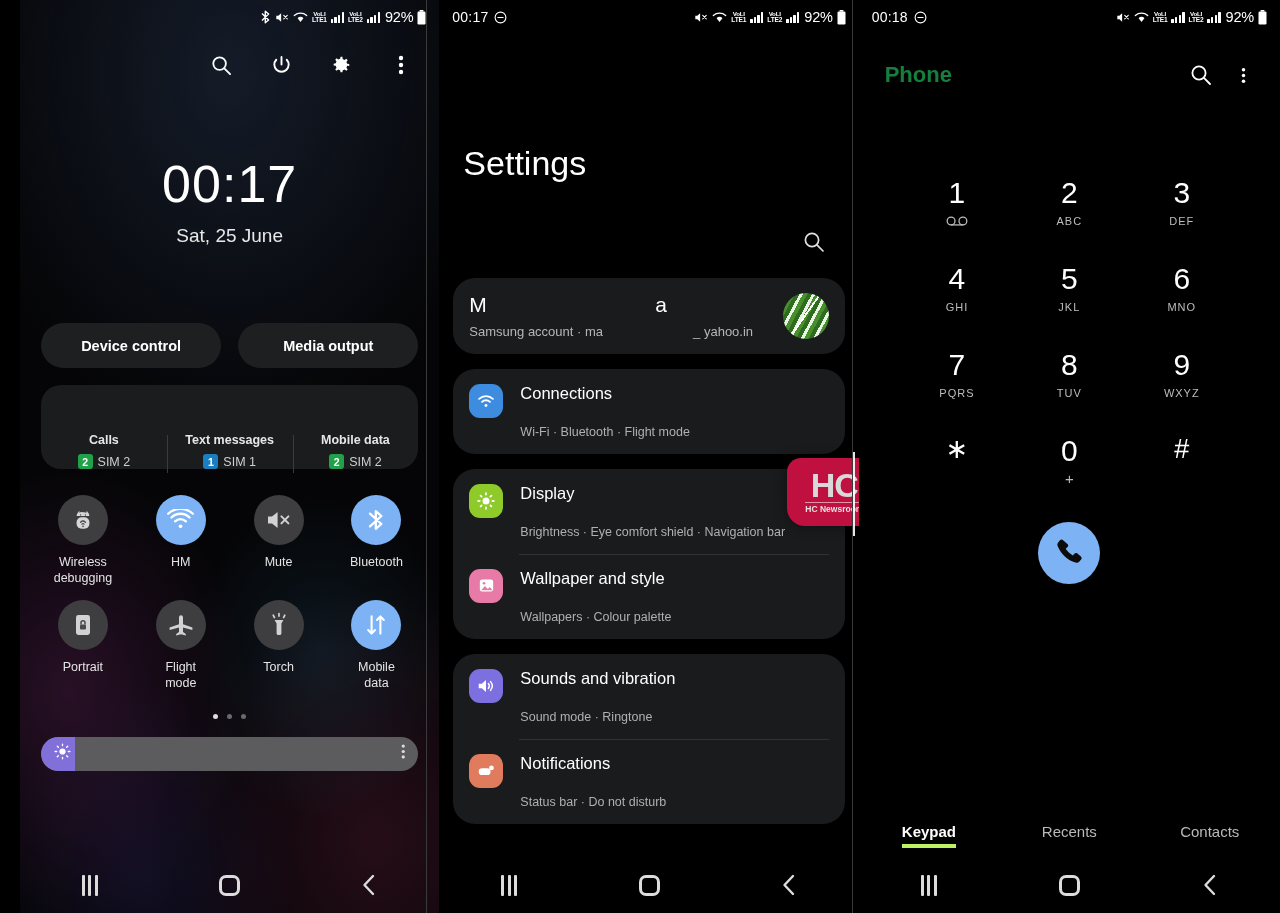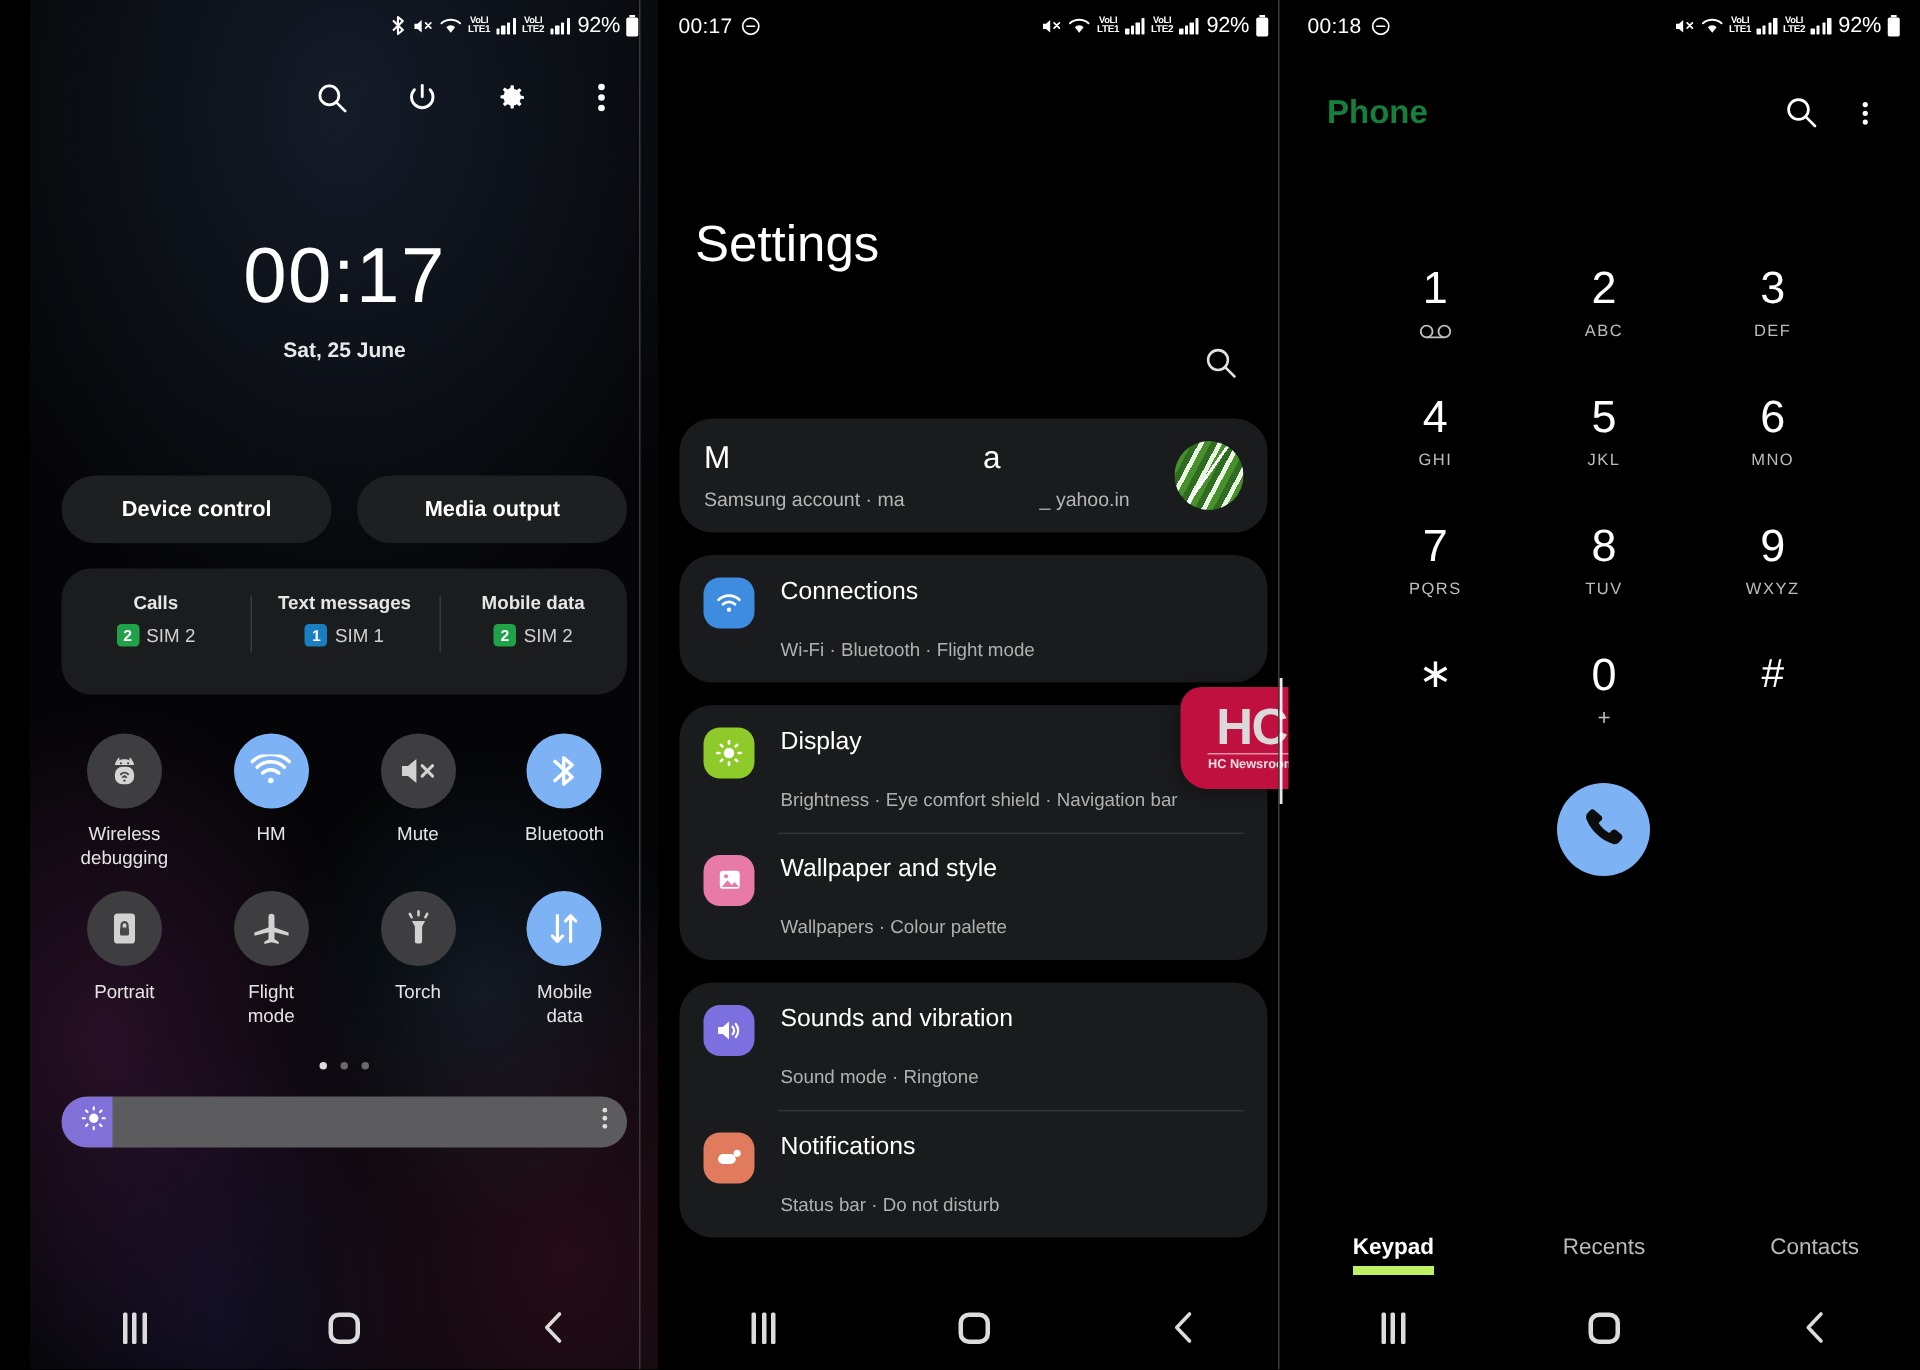--- a/index.html
+++ b/index.html
@@ -57,32 +57,32 @@
   .qs-content { position: relative; z-index: 5; height: 100%; }
 
   .qs-actions {
     display: flex; justify-content: flex-end; align-items: center;
     gap: 24px; padding: 6px 20px 0 0; height: 56px;
   }
   .qs-actions .act { width: 36px; height: 36px; display: flex; align-items: center; justify-content: center; }
 
   .clock-wrap { text-align: center; margin-top: 68px; }
   .clock-time { font-size: 52px; font-weight: 300; color: #fff; letter-spacing: 1px; line-height: 1; }
-  .clock-date { font-size: 14px; color: #e8e8e8; margin-top: 15px; font-weight: 700; }
+  .clock-date { font-size: 19px; color: #e8e8e8; margin-top: 15px; font-weight: 400; }
 
   .pill-row { display: flex; gap: 17px; padding: 0 21px; margin-top: 76px; }
   .pill {
     flex: 1; height: 45px; border-radius: 24px; background: #1e1f20;
     display: flex; align-items: center; justify-content: center;
     color: #fff; font-size: 14.5px; font-weight: 700;
   }
 
   .simcard {
     margin: 17px 21px 0; background: #1b1c1d; border-radius: 20px;
-    height: 84px; display: flex; align-items: flex-start; padding-top: 16px;
+    height: 84px; display: flex; align-items: flex-end; padding-top: 16px;
   }
   .sim-col { flex: 1; text-align: center; position: relative; }
   .sim-col + .sim-col::before {
     content: ""; position: absolute; left: 0; top: 2px; width: 1px; height: 38px; background: #3a3b3c;
   }
   .sim-title { color: #e6e6e6; font-size: 12.5px; font-weight: 700; }
   .sim-val { margin-top: 7px; display: flex; align-items: center; justify-content: center; gap: 5px; }
   .sim-badge {
     width: 15px; height: 15px; border-radius: 3px; color: #fff;
     font-size: 10.5px; font-weight: 700; display: flex; align-items: center; justify-content: center;
@@ -202,21 +202,21 @@
     width: 62px; height: 62px; border-radius: 50%; background: #7db3f5;
     display: flex; align-items: center; justify-content: center;
   }
 
   .ph-tabs {
     position: absolute; left: 0; right: 0; bottom: 56px; height: 52px;
     display: flex; align-items: center;
   }
   .ph-tab { flex: 1; text-align: center; color: #b9b9b9; font-size: 15px; }
   .ph-tab.active { color: #fff; font-weight: 700; }
-  .ph-tab.active span { border-bottom: 6px solid #bef264; padding-bottom: 4px; text-align: right; }
+  .ph-tab.active span { border-bottom: 4px solid #bef264; padding-bottom: 4px; text-align: right; }
 </style>
 </head>
 <body>
 
 <div class="stage">
 
   <div class="panel panel-1">
     <div class="qs-bg"></div>
     <div class="qs-content">
 

